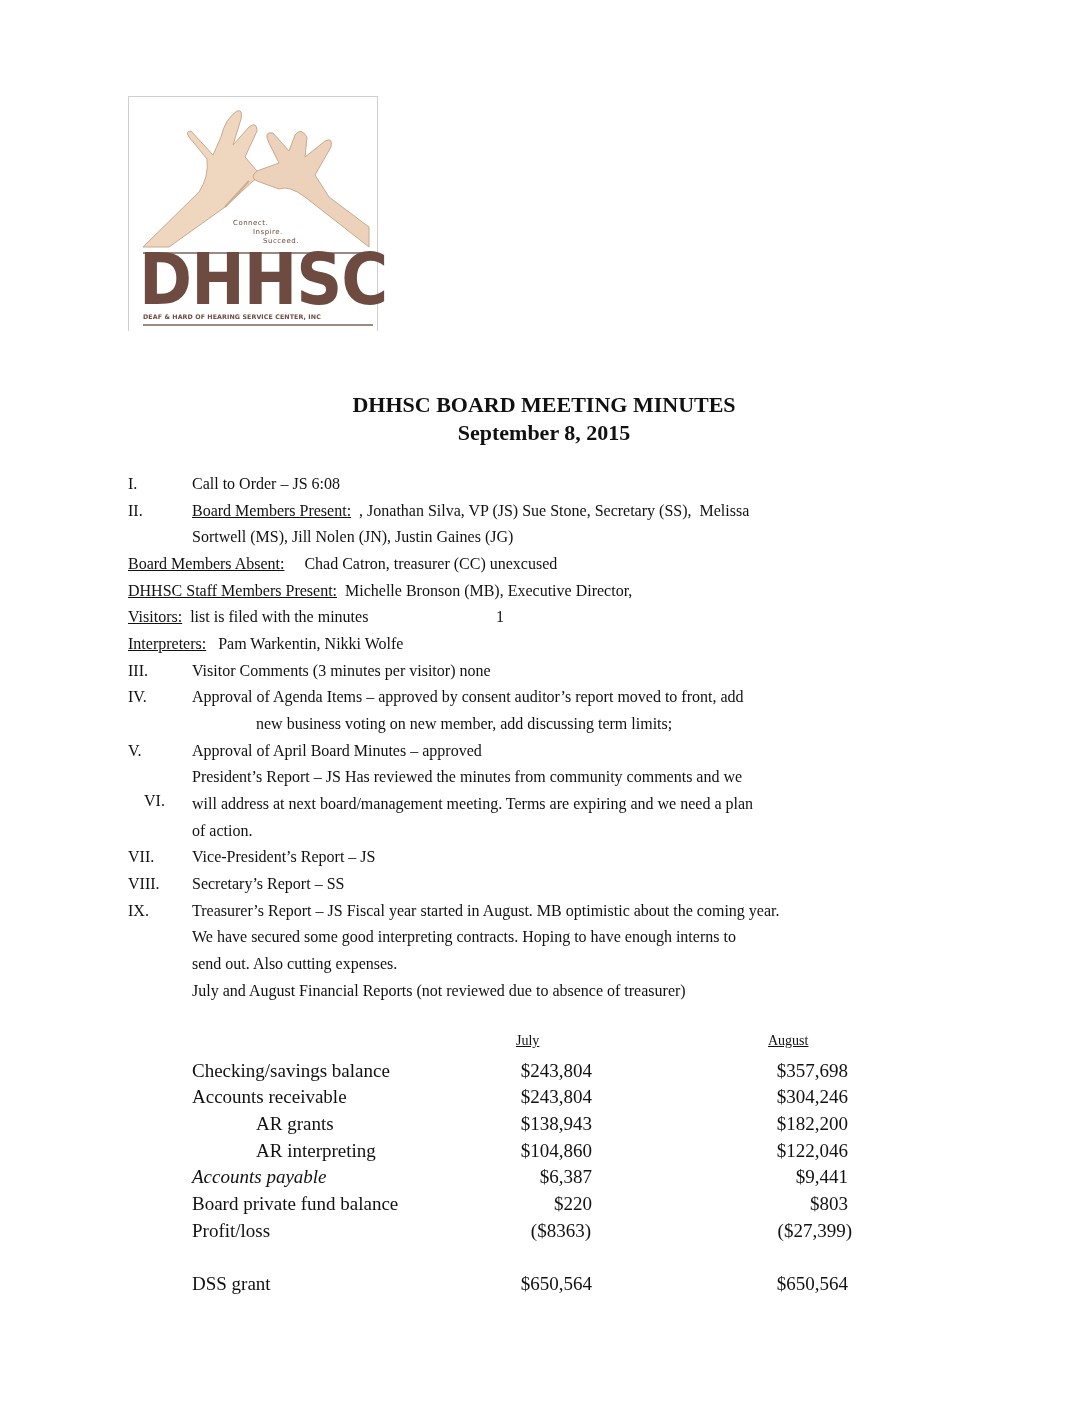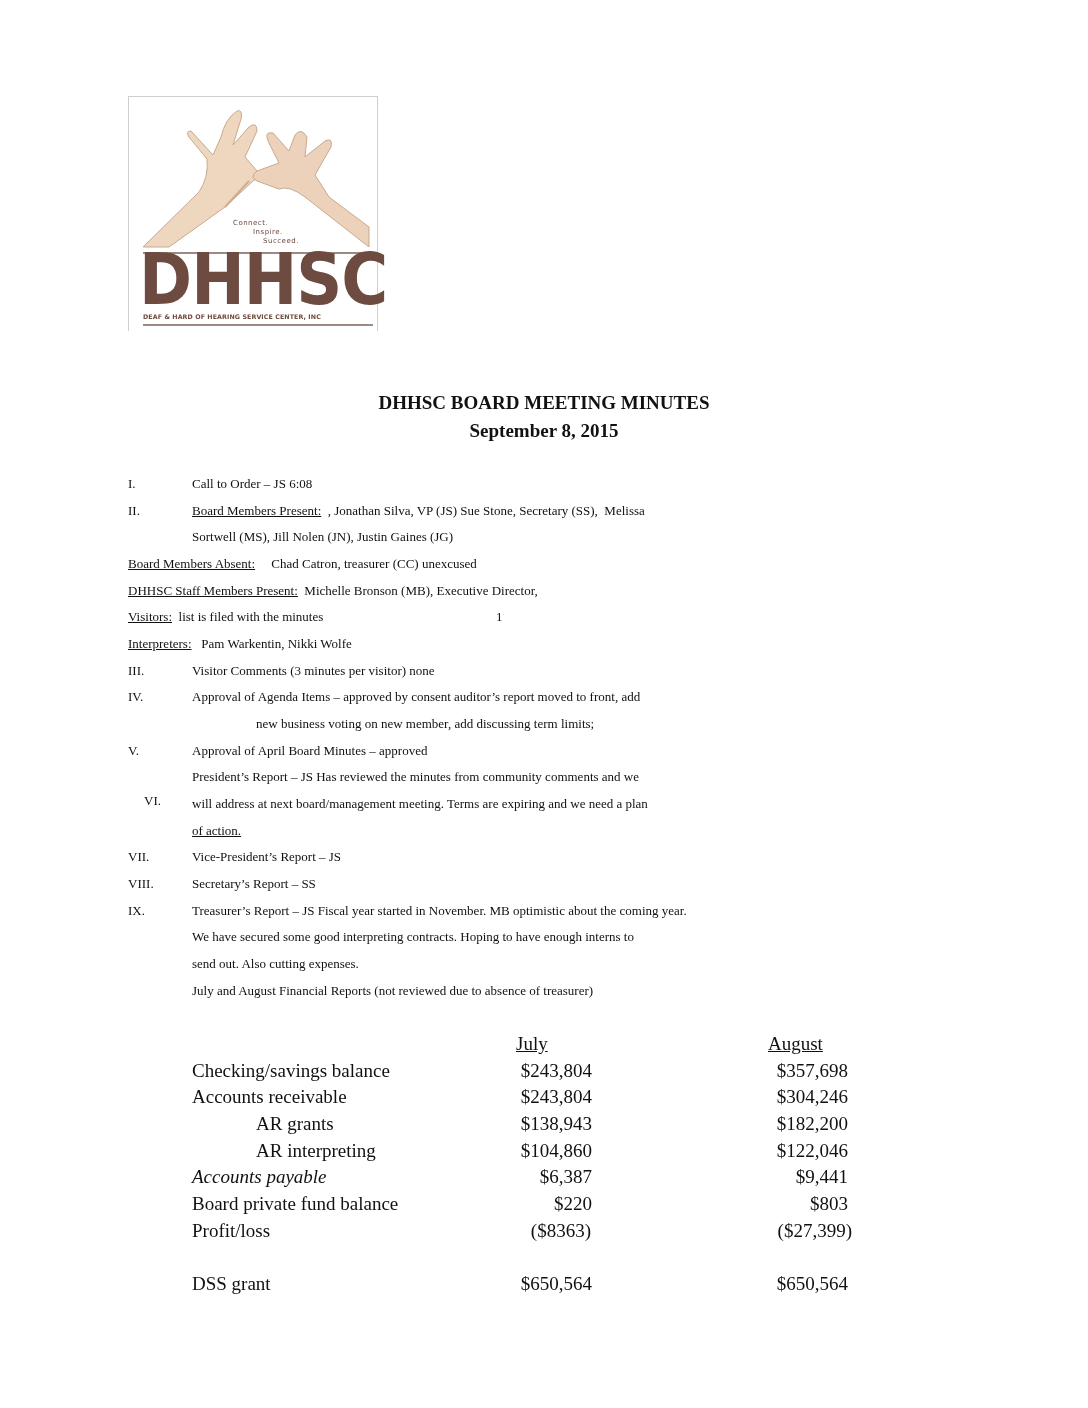--- a/index.html
+++ b/index.html
@@ -33,30 +33,30 @@
     }
     .logo-line {
       position: absolute; left: 14px; top: 227px; width: 230px; height: 2px; background: #9c8a84;
     }
     .logo-topline {
       position: absolute; left: 14px; top: 155px; width: 230px; height: 2px; background: #9c8a84;
     }
 
     .title {
       position: absolute; left: 0; width: 1088px; text-align: center;
-      font-weight: bold; font-size: 19px;
+      font-weight: bold; font-size: 22px;
     }
     .line {
-      position: absolute; font-size: 13px; white-space: nowrap; line-height: 22px;
+      position: absolute; font-size: 16px; white-space: nowrap; line-height: 22px;
     }
     .num { position: absolute; left: 128px; }
     .u { text-decoration: underline; }
     .fin-label { position: absolute; font-size: 19px; white-space: nowrap; }
     .fin-val { position: absolute; font-size: 19px; white-space: nowrap; text-align: right; }
-    .fin-head { position: absolute; font-size: 19px; text-decoration: underline; }
+    .fin-head { position: absolute; font-size: 14px; text-decoration: underline; }
   </style>
 </head>
 <body>
 
 <div class="logo-box">
   <svg width="248" height="234">
 
     <path d="M14 150 L70 95 Q80 80 78 62 L60 40 Q56 34 62 34 L84 58 L92 40 Q96 22 108 14 Q114 12 112 22 L104 48 L120 30 Q128 24 128 34 L116 60 L128 74 Q132 80 124 84 L96 110 L40 150 Z" fill="#efd6bf" stroke="#c9a98e" stroke-width="1"></path>
 
     <path d="M240 150 L176 100 Q160 88 150 92 L128 84 Q120 80 128 74 L150 66 L140 46 Q134 34 144 36 L160 54 L166 38 Q172 30 178 40 L176 60 L196 44 Q204 40 202 50 L186 78 L200 100 L240 130 Z" fill="#ecd2ba" stroke="#c9a98e" stroke-width="1"></path>
@@ -110,35 +110,35 @@
 <div class="line" style="top:740px;">
   <span class="num" style="left:128px;">V.</span>
   <span style="position:absolute;left:192px;">Approval of April Board Minutes – approved</span>
 </div>
 
 <div class="line" style="top:766px;">
   <span class="num" style="left:144px;margin-top:24px;">VI.</span>
   <span style="position:absolute;left:192px;">President’s Report – JS Has reviewed the minutes from community comments and we</span>
 </div>
 <div class="line" style="top:793px;left:192px;">will address at next board/management meeting. Terms are expiring and we need a plan</div>
-<div class="line" style="top:820px;left:192px;text-decoration:underline;">of action.</div>
+<div class="line" style="top:820px;left:192px;">of action.</div>
 
 <div class="line" style="top:846px;">
   <span class="num" style="left:128px;">VII.</span>
   <span style="position:absolute;left:192px;">Vice-President’s Report – JS</span>
 </div>
 
 <div class="line" style="top:873px;">
   <span class="num" style="left:128px;">VIII.</span>
   <span style="position:absolute;left:192px;">Secretary’s Report – SS</span>
 </div>
 
 <div class="line" style="top:900px;">
   <span class="num" style="left:128px;">IX.</span>
-  <span style="position:absolute;left:192px;">Treasurer’s Report – JS Fiscal year started in November. MB optimistic about the coming year.</span>
+  <span style="position:absolute;left:192px;">Treasurer’s Report – JS Fiscal year started in August. MB optimistic about the coming year.</span>
 </div>
 <div class="line" style="top:926px;left:192px;">We have secured some good interpreting contracts. Hoping to have enough interns to</div>
 <div class="line" style="top:953px;left:192px;">send out.  Also cutting expenses.</div>
 <div class="line" style="top:980px;left:192px;">July and August Financial Reports (not reviewed due to absence of treasurer)</div>
 
 <div>
   <div class="fin-head" style="top:1033px;left:516px;">July</div>
   <div class="fin-head" style="top:1033px;left:768px;">August</div>
   <div id="fin-rows">
       <div>

